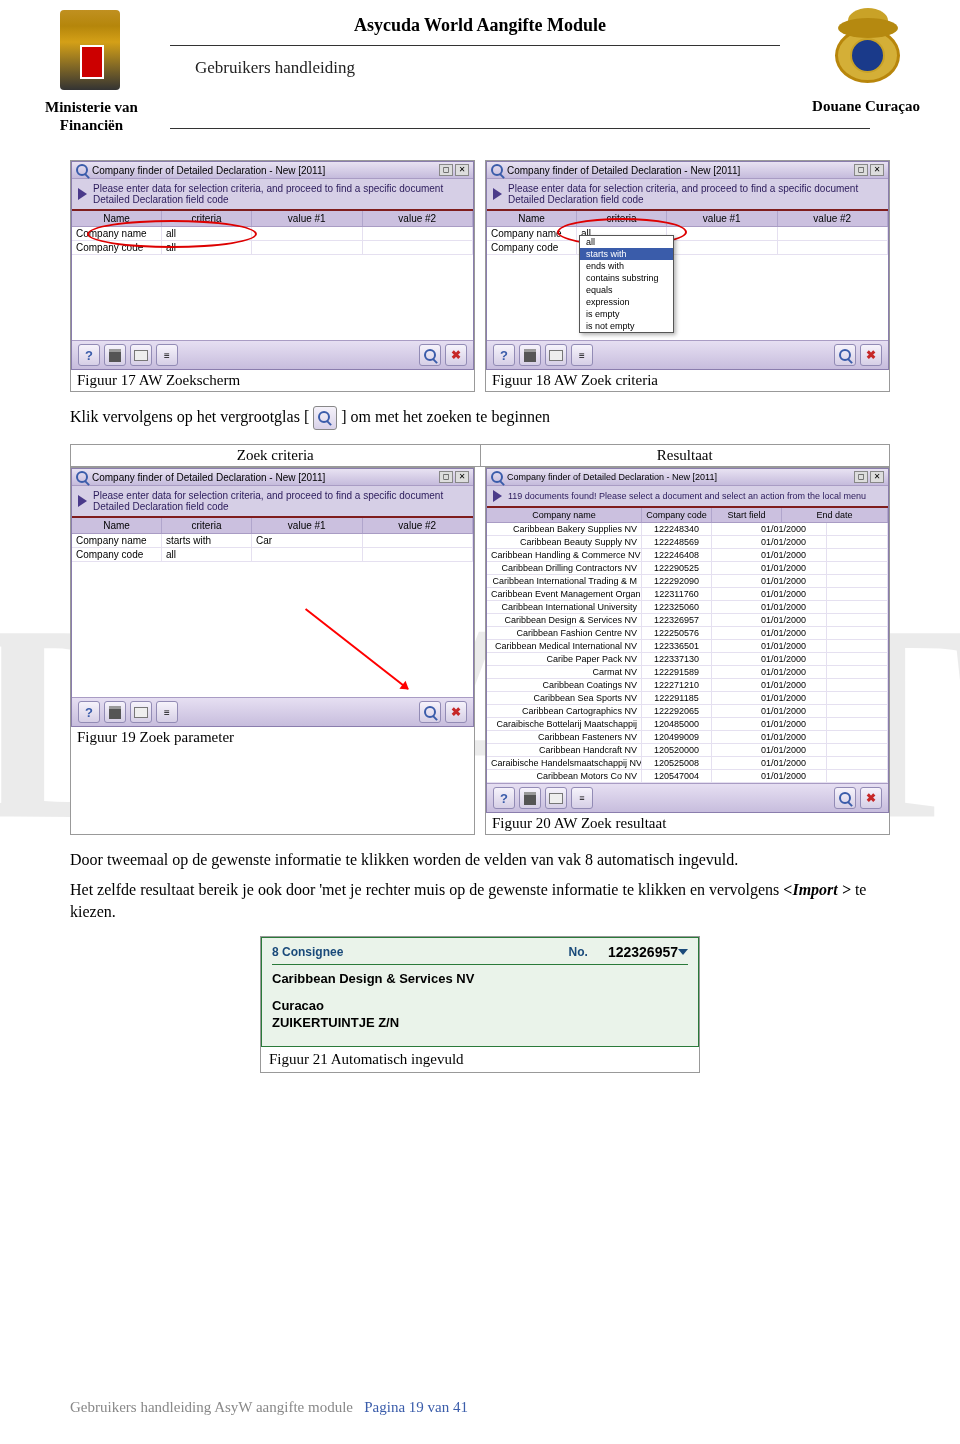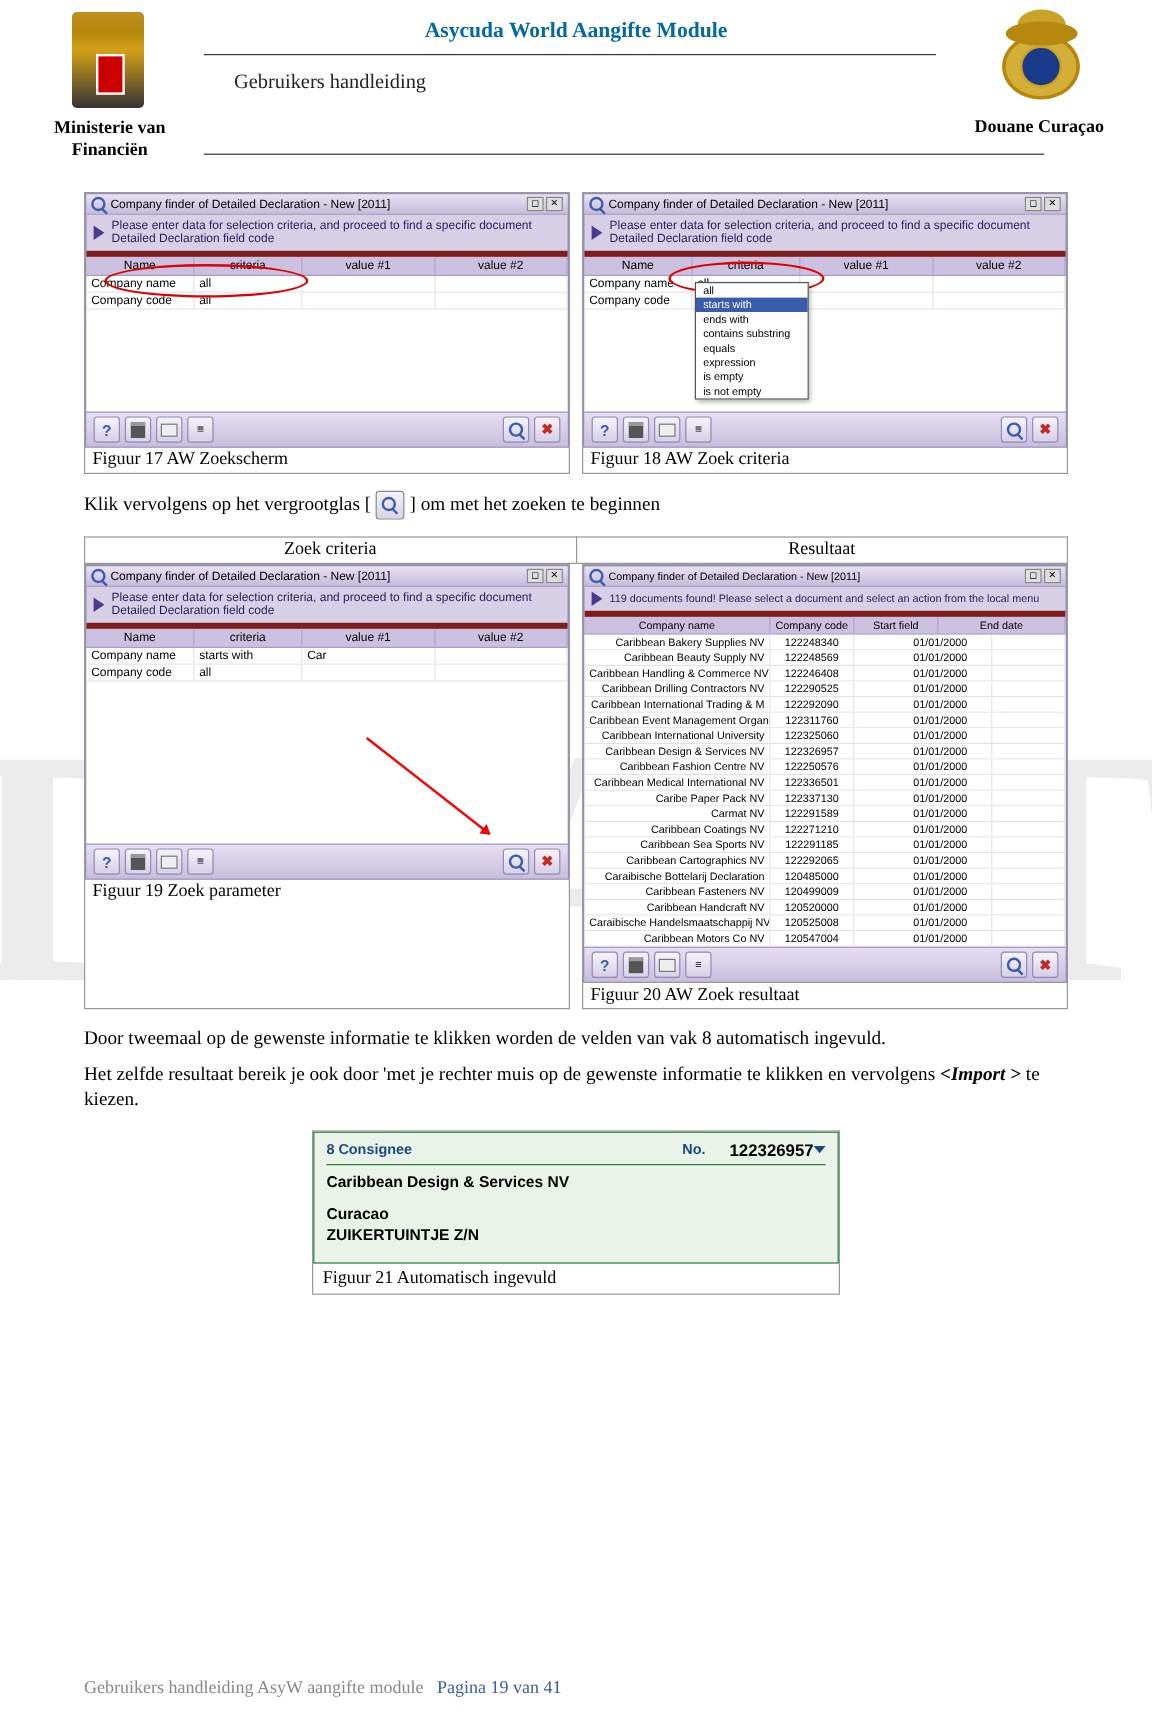--- a/index.html
+++ b/index.html
@@ -39,21 +39,21 @@
     top: 98px;
     font-size: 15px;
     font-weight: bold;
     text-align: center;
     line-height: 1.2;
   }
   .title-main {
     text-align: center;
     font-size: 18px;
     font-weight: bold;
-    color: #0369a1;
+    color: #000000;
     margin-top: 5px;
   }
   .hr1 { position:absolute; left:170px; top:45px; width:610px; height:0; border-top:1.5px solid #333; }
   .sub-title {
     position: absolute;
     left: 195px;
     top: 58px;
     font-size: 17px;
     color: #222;
   }
@@ -112,21 +112,21 @@
     color:#000;
     border-bottom:1px solid #a99cc4;
     position: relative;
   }
   .magnify { width:12px; height:12px; border:2px solid #3a5caa; border-radius:50%; position:relative; display:inline-block; }
   .magnify::after { content:""; position:absolute; width:6px; height:2px; background:#3a5caa; bottom:-3px; right:-4px; transform:rotate(45deg); }
   .win-btns { position:absolute; right:4px; top:2px; display:flex; gap:2px; }
   .win-btns span { width:14px; height:12px; border:1px solid #888; background:#ddd; font-size:8px; text-align:center; line-height:10px; cursor:pointer; }
   .instruct { display:flex; align-items:center; gap:6px; padding:4px 6px; color:#2a1a5a; }
   .tri { width:0; height:0; border-top:6px solid transparent; border-bottom:6px solid transparent; border-left:9px solid #4a3a8a; }
-  .gridhead { display:flex; background:#cbc0df; border-top:5px solid #7f1d1d; border-bottom:1px solid #a99cc4; font-weight:normal; }
+  .gridhead { display:flex; background:#cbc0df; border-top:2px solid #7f1d1d; border-bottom:1px solid #a99cc4; font-weight:normal; }
   .gridhead span { border-right:1px solid #b0a5cc; padding:2px 4px; text-align:center; }
   .gridrow { display:flex; background:#fff; border-bottom:1px solid #e5e0f0; }
   .gridrow span { border-right:1px solid #e5e0f0; padding:1px 4px; overflow:hidden; white-space:nowrap; }
   .c-name { flex:0 0 90px; }
   .c-crit { flex:0 0 90px; }
   .c-v1 { flex:1; }
   .c-v2 { flex:1; }
   .whitearea { background:#fff; height:var(--h,90px); }
   .toolbar {
     display:flex; align-items:center; justify-content:space-between;
@@ -517,21 +517,21 @@
               <span>01/01/2000</span>
               <span></span>
             </div>
             <div class="gridrow">
               <span>Caribbean Cartographics NV</span>
               <span>122292065</span>
               <span>01/01/2000</span>
               <span></span>
             </div>
             <div class="gridrow">
-              <span>Caraibische Bottelarij Declaration</span>
+              <span>Caraibische Bottelarij Maatschappij</span>
               <span>120485000</span>
               <span>01/01/2000</span>
               <span></span>
             </div>
             <div class="gridrow">
               <span>Caribbean Fasteners NV</span>
               <span>120499009</span>
               <span>01/01/2000</span>
               <span></span>
             </div>

